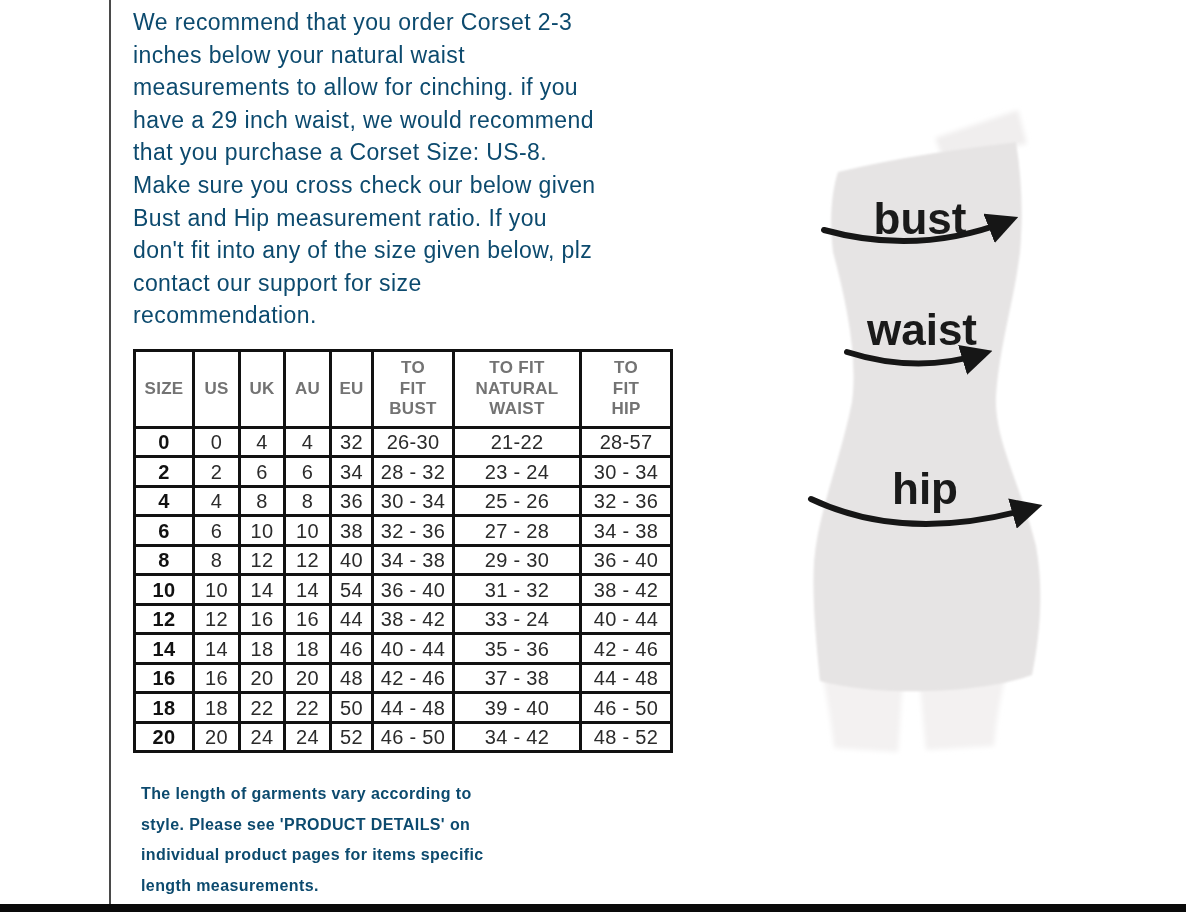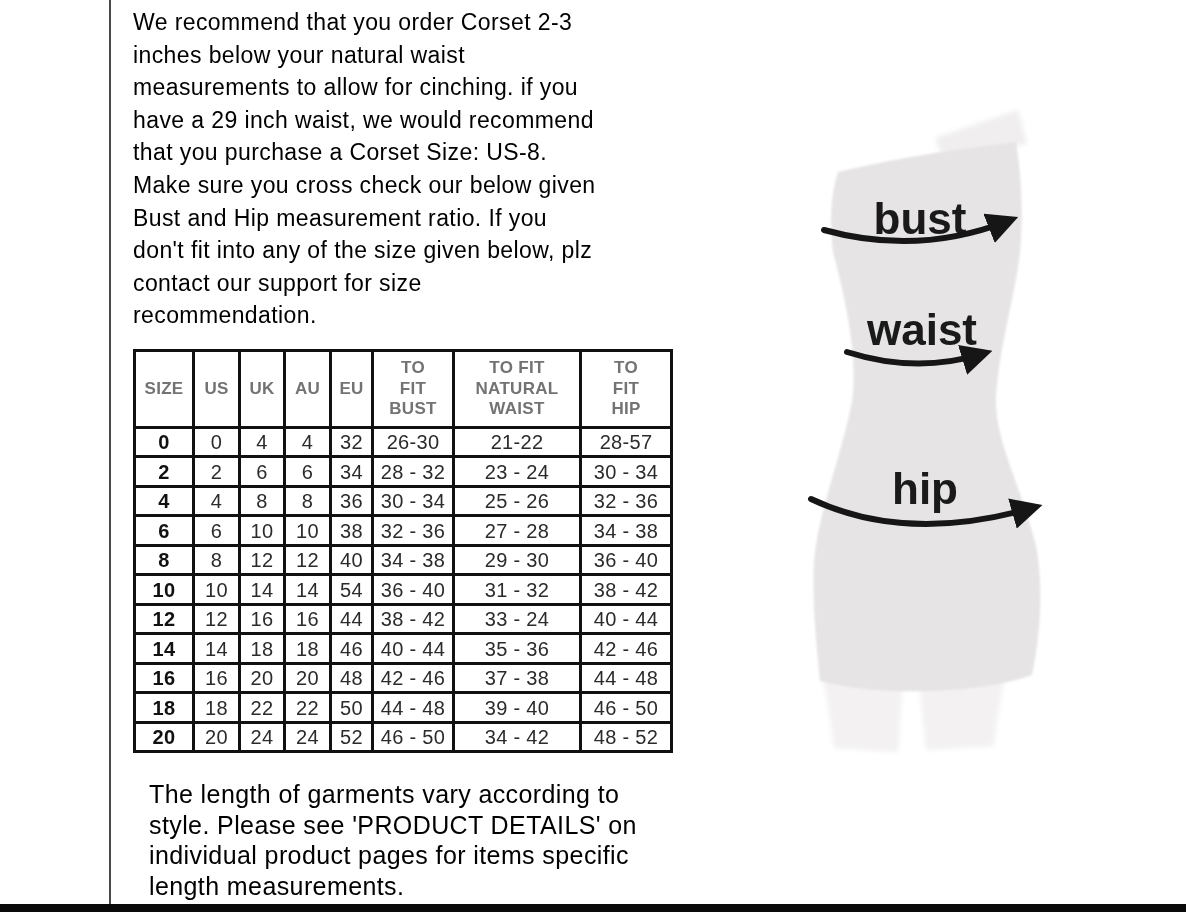--- a/index.html
+++ b/index.html
@@ -16,21 +16,21 @@
   .bottom-bar{
     position:absolute;left:0;top:904px;width:1186px;height:8px;
     background:#0a0a0a;
   }
   .content{
     position:absolute;left:133px;top:6px;width:545px;
   }
   .para{
     white-space:pre-line;
     font-size:23px;line-height:32.6px;letter-spacing:.4px;
-    color:#000000;margin:0;
+    color:#0c4a6e;margin:0;
   }
   .intro{margin-bottom:17px;}
   table.size-chart{
     border-collapse:collapse;table-layout:fixed;width:537px;
     margin:0 0 26px 0;
   }
   table.size-chart th,
   table.size-chart td{
     border:3px solid #111111;
     text-align:center;vertical-align:middle;
@@ -39,21 +39,21 @@
   table.size-chart th{
     font-size:17px;font-weight:700;line-height:1.22;
     white-space:pre-line;height:74px;color:#737373;
     letter-spacing:.3px;
   }
   table.size-chart td{
     font-size:20px;height:26.5px;line-height:1;color:#2b2b2b;
     letter-spacing:.3px;
   }
   table.size-chart td:first-child{font-weight:700;color:#111;}
-  .note{margin:16px;font-size:25px;line-height:30.5px;}
+  .note{margin:8px;font-size:16px;line-height:30.5px;font-weight:bold;}
   .figure-wrap{
     position:absolute;left:770px;top:95px;width:320px;height:690px;
   }
   .figure-wrap svg{display:block;width:100%;height:100%;}
   .fig-label{
     font-family:"Liberation Sans","DejaVu Sans",sans-serif;
     font-size:44px;font-weight:600;fill:#1a1a1a;
   }
 </style>
 </head>

